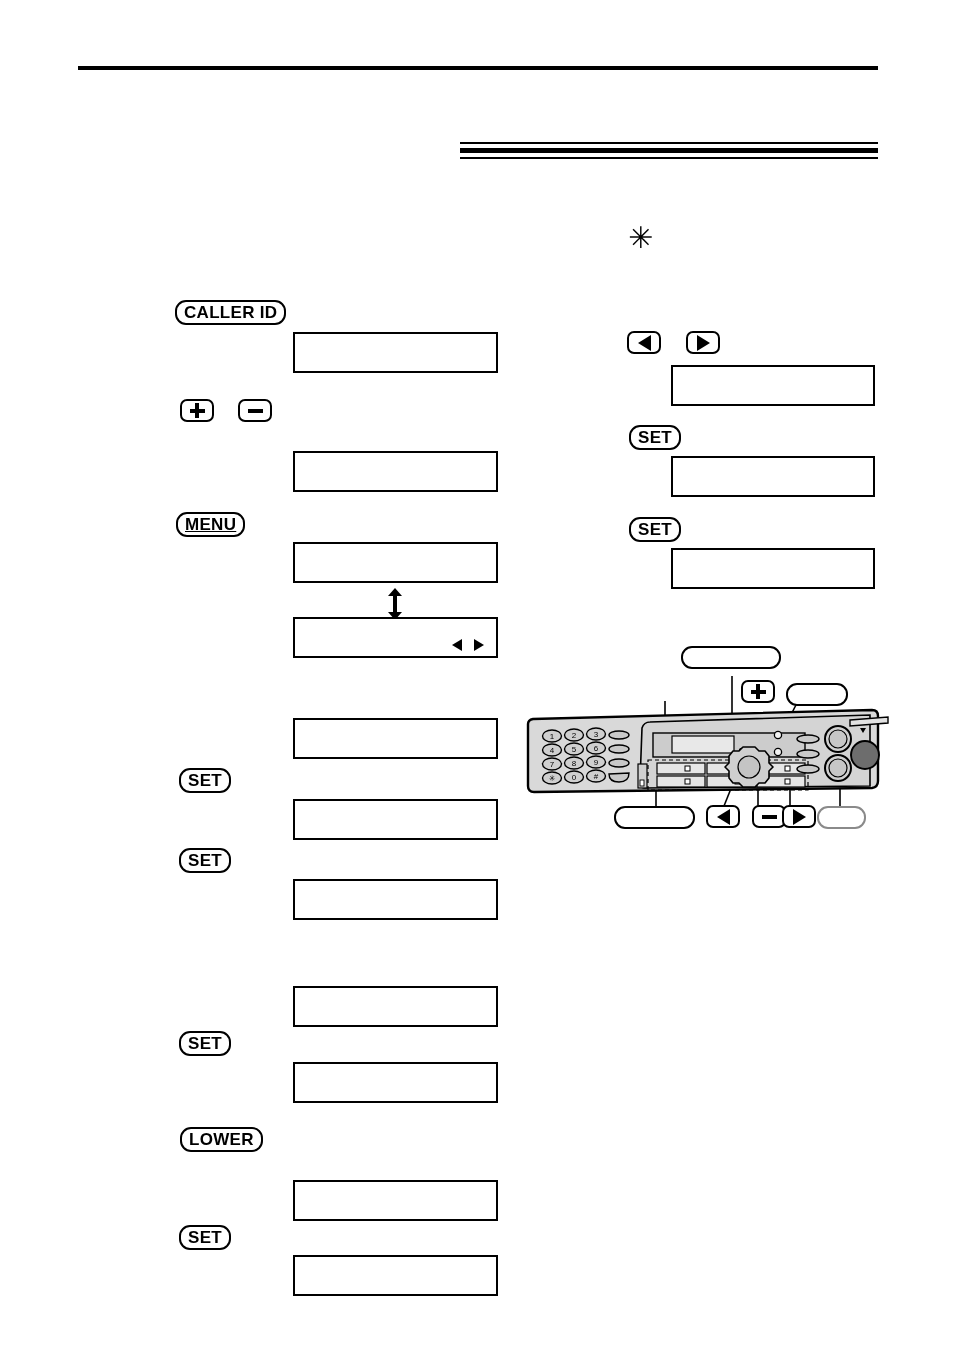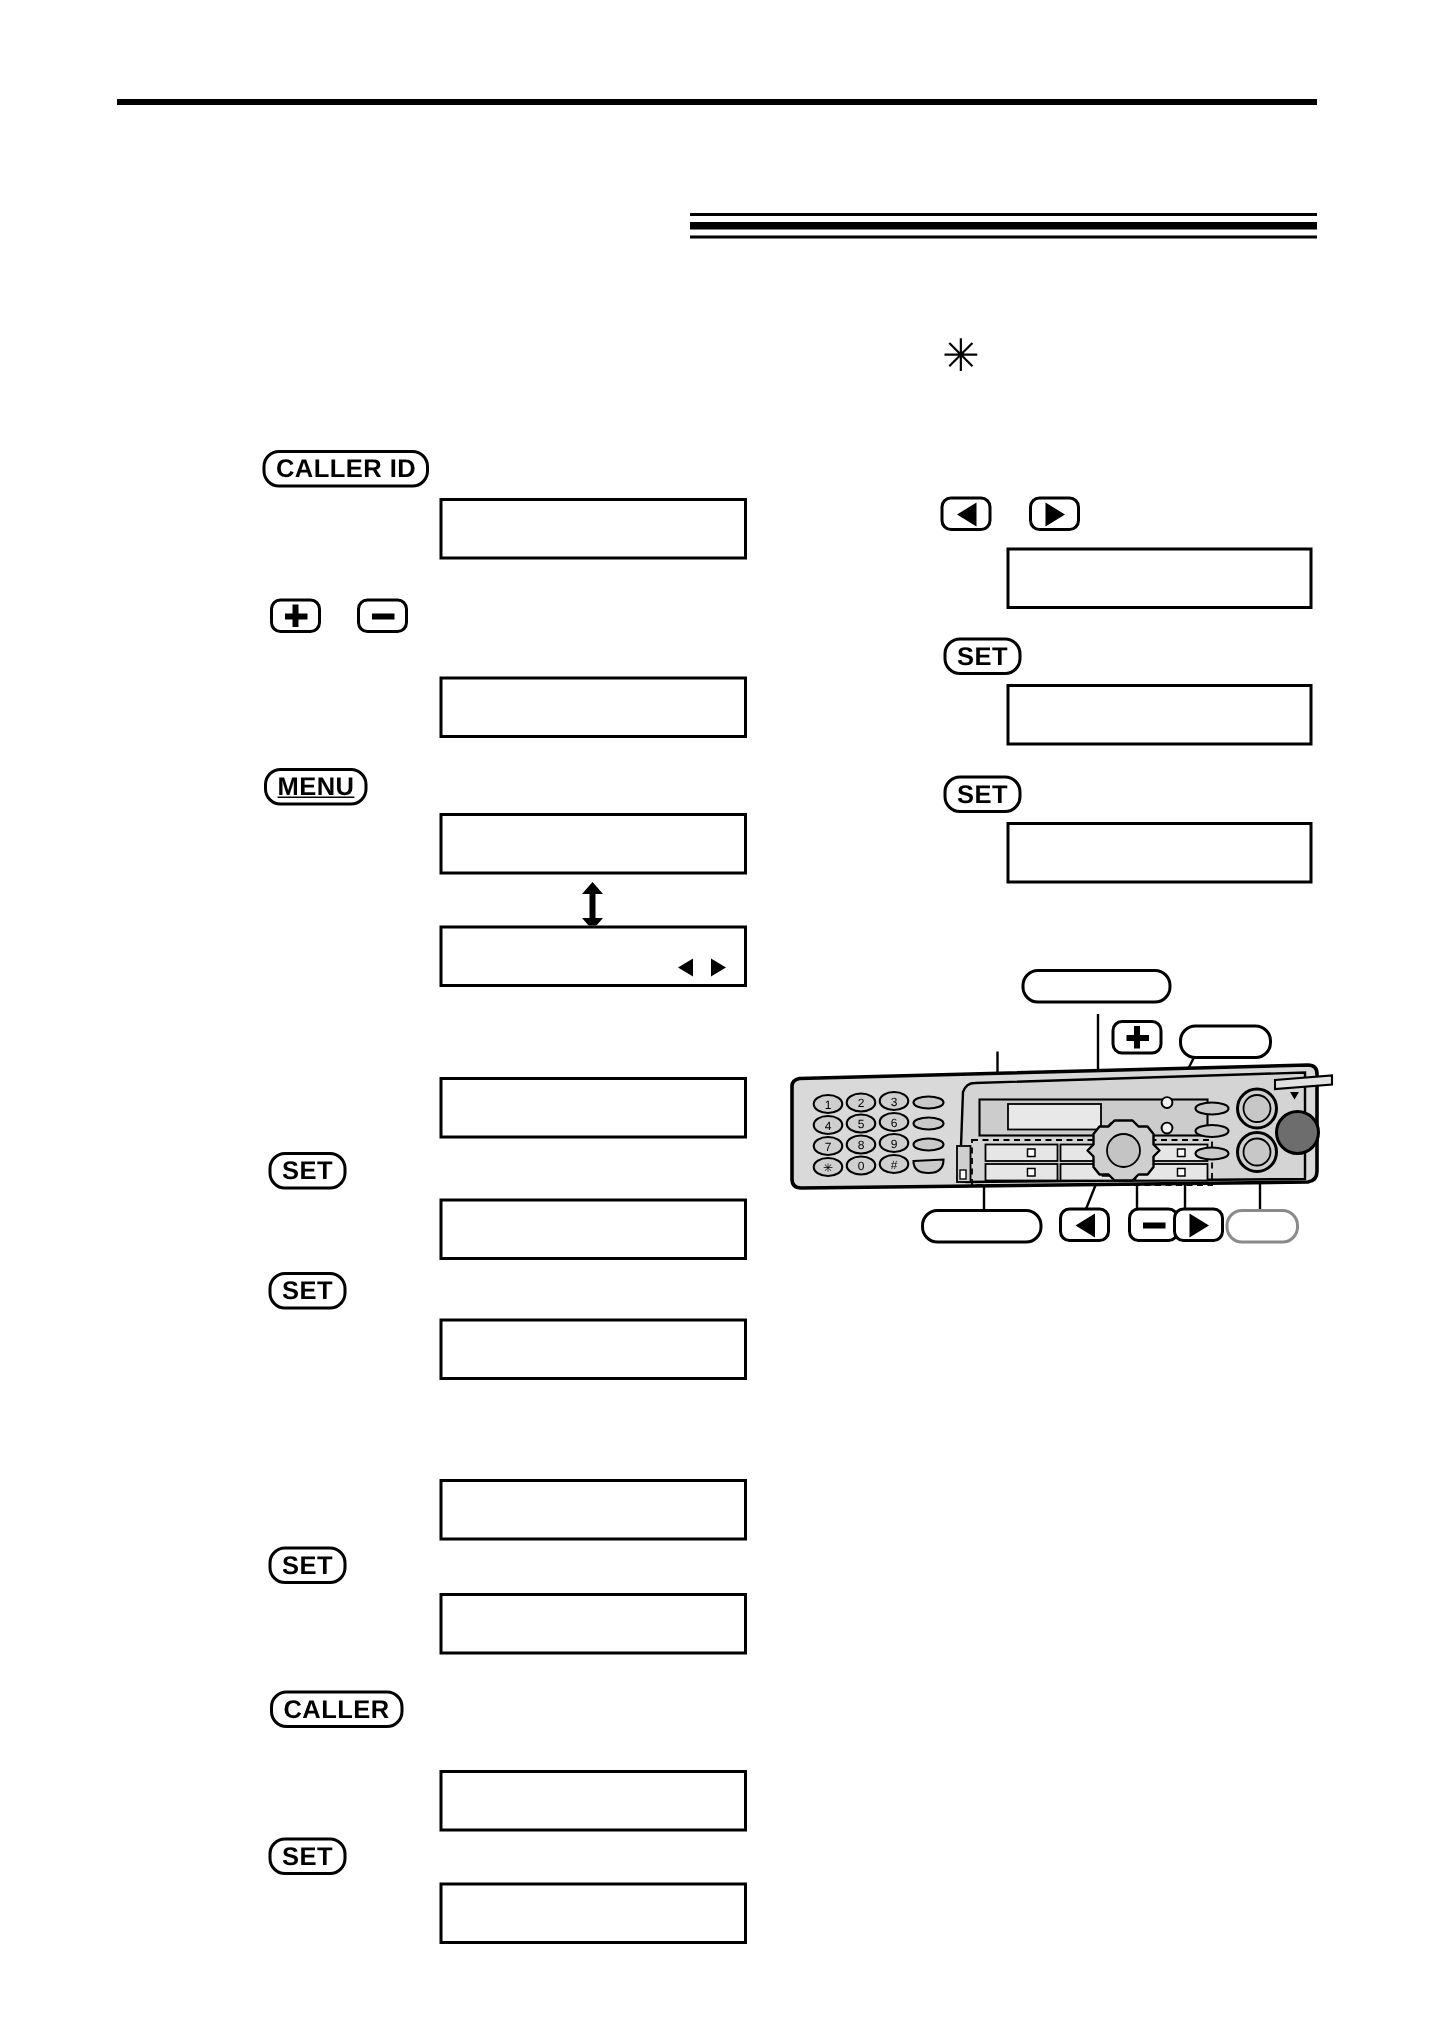--- a/index.html
+++ b/index.html
@@ -252,21 +252,21 @@
 
   <div class="lcd" style="left:293px; top:986px; width:205px;">
     <span class="lcd-text"></span>
   </div>
 
   <div class="keypill" style="left:179px; top:1031px;">SET</div>
   <div class="lcd" style="left:293px; top:1062px; width:205px;">
     <span class="lcd-text"></span>
   </div>
 
-  <div class="keypill" style="left:180px; top:1127px;">CALLER</div>
+  <div class="keypill" style="left:180px; top:1127px;">LOWER</div>
   <div class="lcd" style="left:293px; top:1180px; width:205px;">
     <span class="lcd-text"></span>
   </div>
 
   <div class="keypill" style="left:179px; top:1225px;">SET</div>
   <div class="lcd" style="left:293px; top:1255px; width:205px;">
     <span class="lcd-text"></span>
   </div>
 
   <div class="keypill small" style="left:627px; top:331px;">

